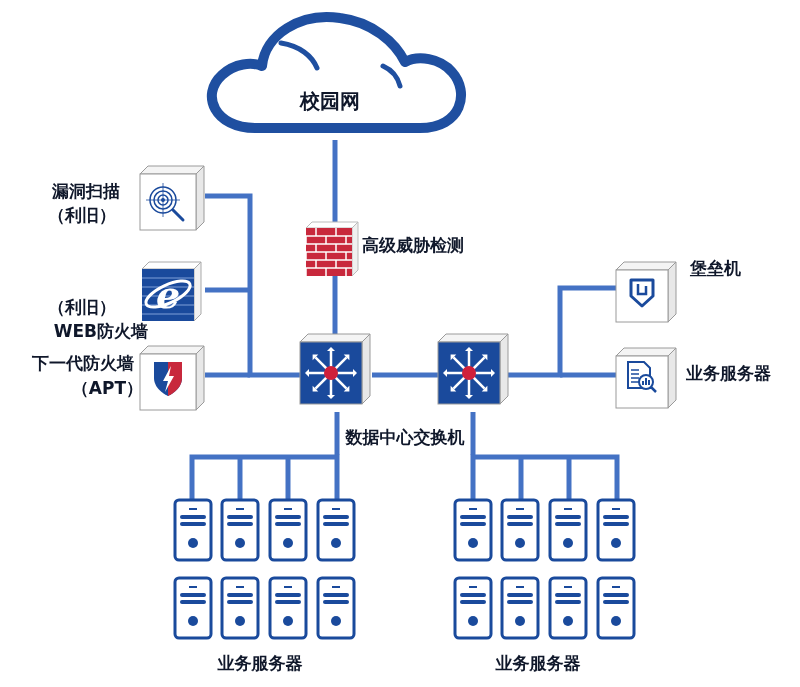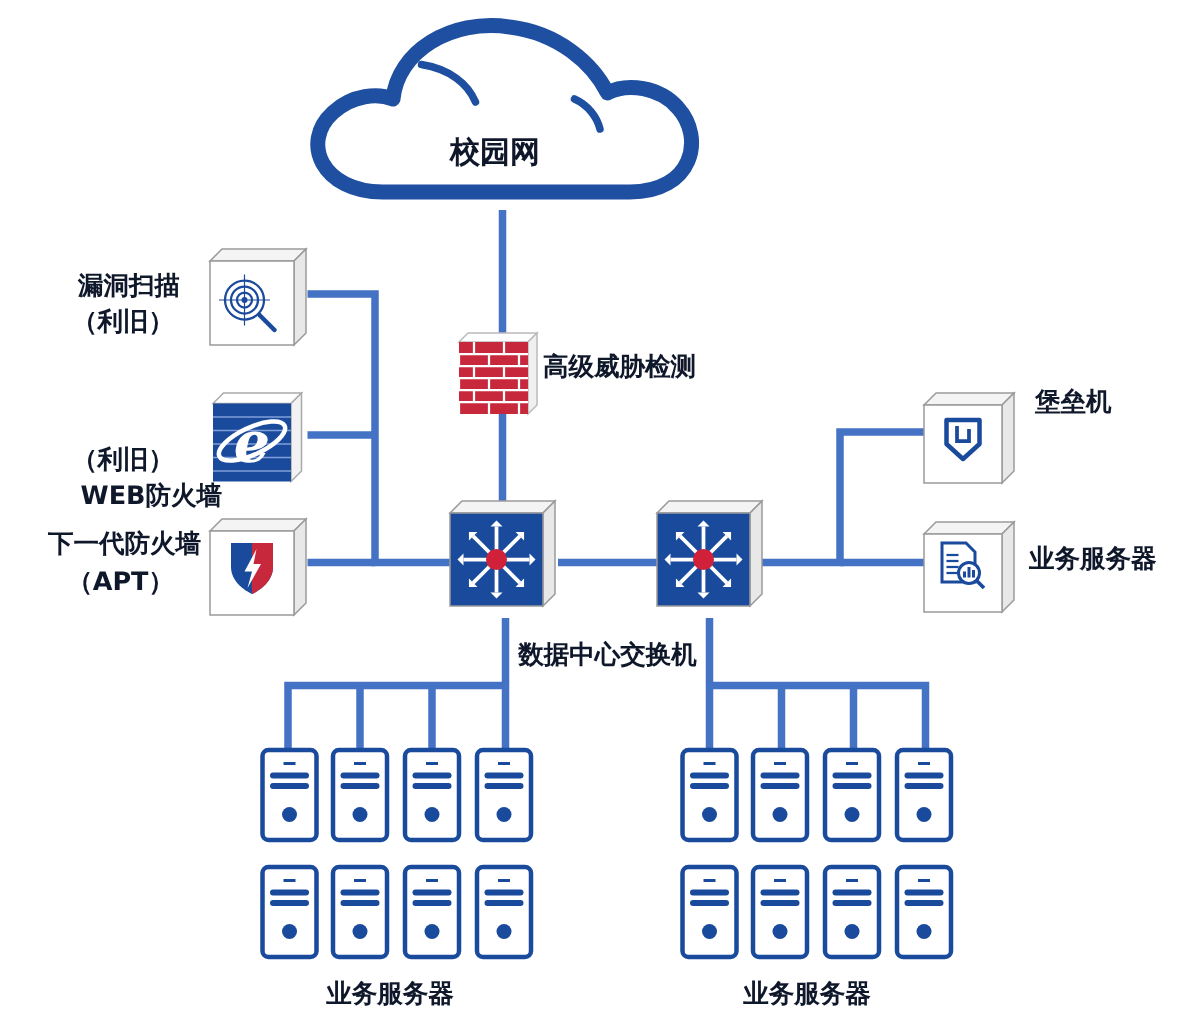--- a/index.html
+++ b/index.html
@@ -276,20 +276,20 @@
   <div class="lbl" style="left:362px;top:234px;">高级威胁检测</div>
   <div class="lbl center" style="left:320px;top:426px;width:170px;">数据中心交换机</div>
 
   <div class="lbl right" style="left:0px;top:180px;width:120px;">漏洞扫描</div>
   <div class="lbl right" style="left:0px;top:204px;width:116px;">（利旧）</div>
 
   <div class="lbl right" style="left:16px;top:272px;width:132px;margin-top:48px;">WEB防火墙</div>
   <div class="lbl right" style="left:0px;top:296px;width:116px;">（利旧）</div>
 
   <div class="lbl right" style="left:0px;top:352px;width:134px;">下一代防火墙</div>
-  <div class="lbl right" style="left:0px;top:377px;width:116px;">（APT）</div>
+  <div class="lbl right" style="left:0px;top:377px;width:116px;padding-left:27px;">（APT）</div>
 
   <div class="lbl" style="left:690px;top:257px;">堡垒机</div>
   <div class="lbl" style="left:686px;top:362px;">业务服务器</div>
 
   <div class="lbl center" style="left:190px;top:652px;width:140px;">业务服务器</div>
   <div class="lbl center" style="left:468px;top:652px;width:140px;">业务服务器</div>
 </div>
 
 </body></html>

